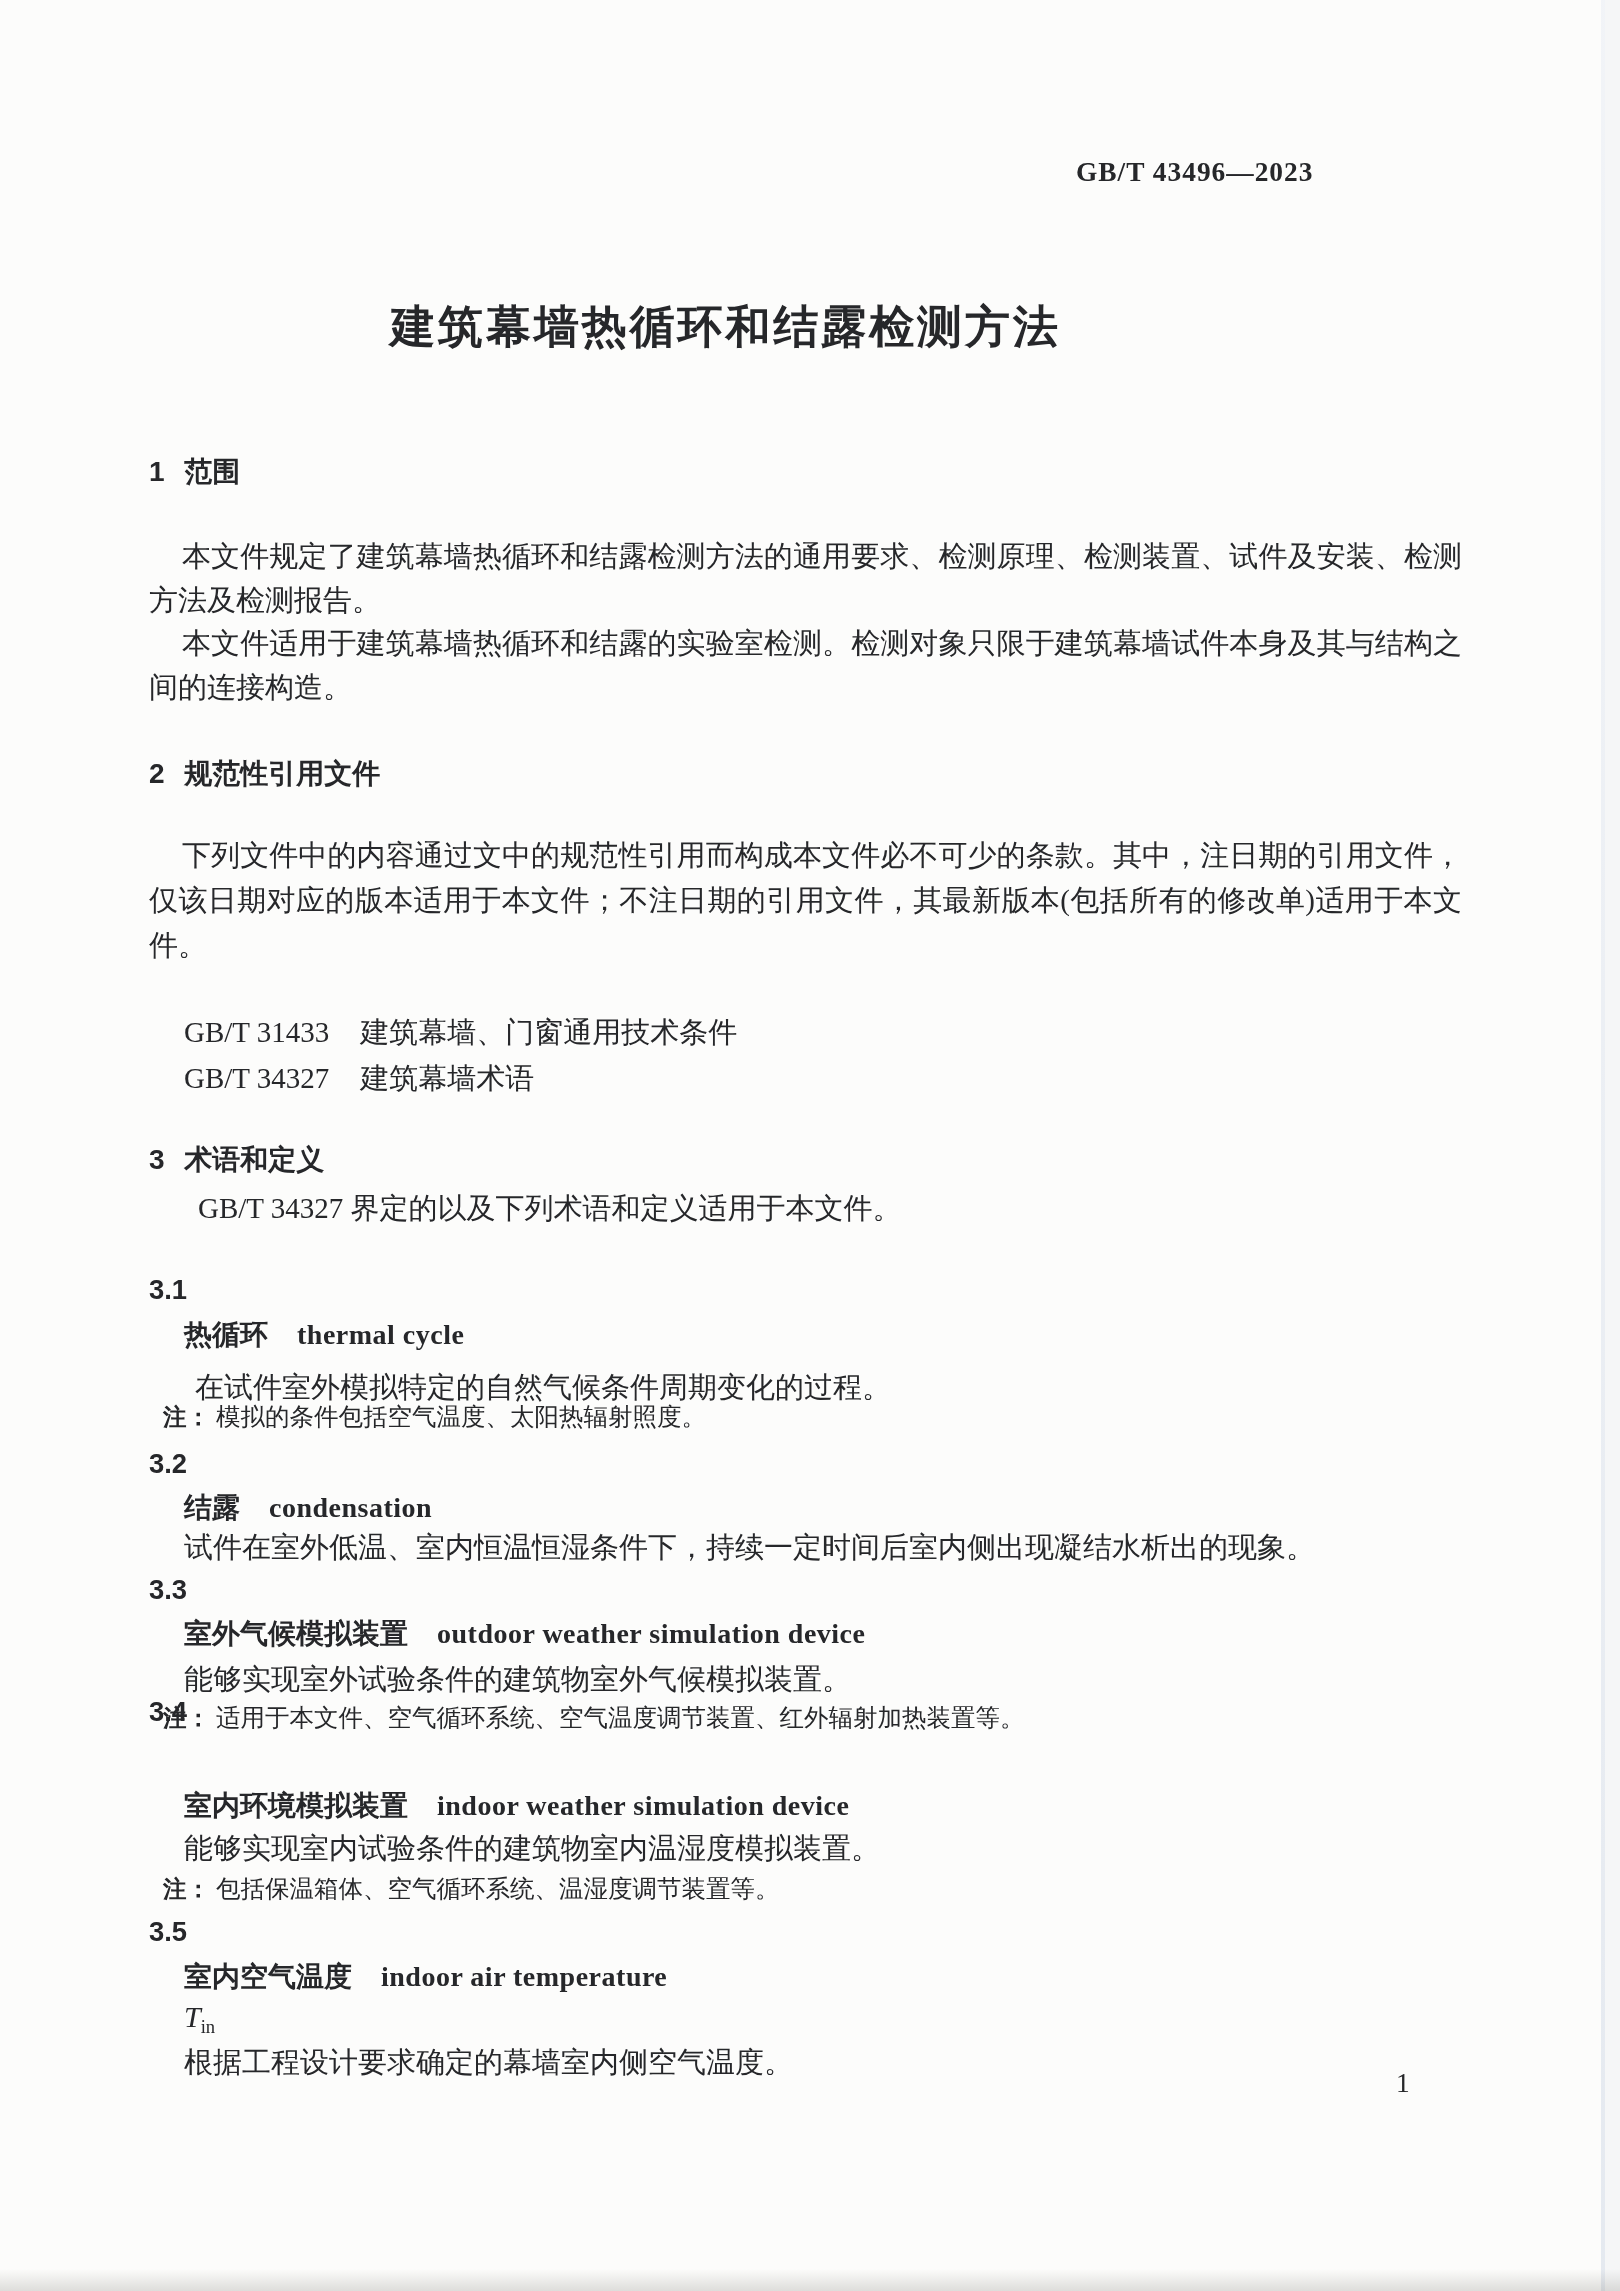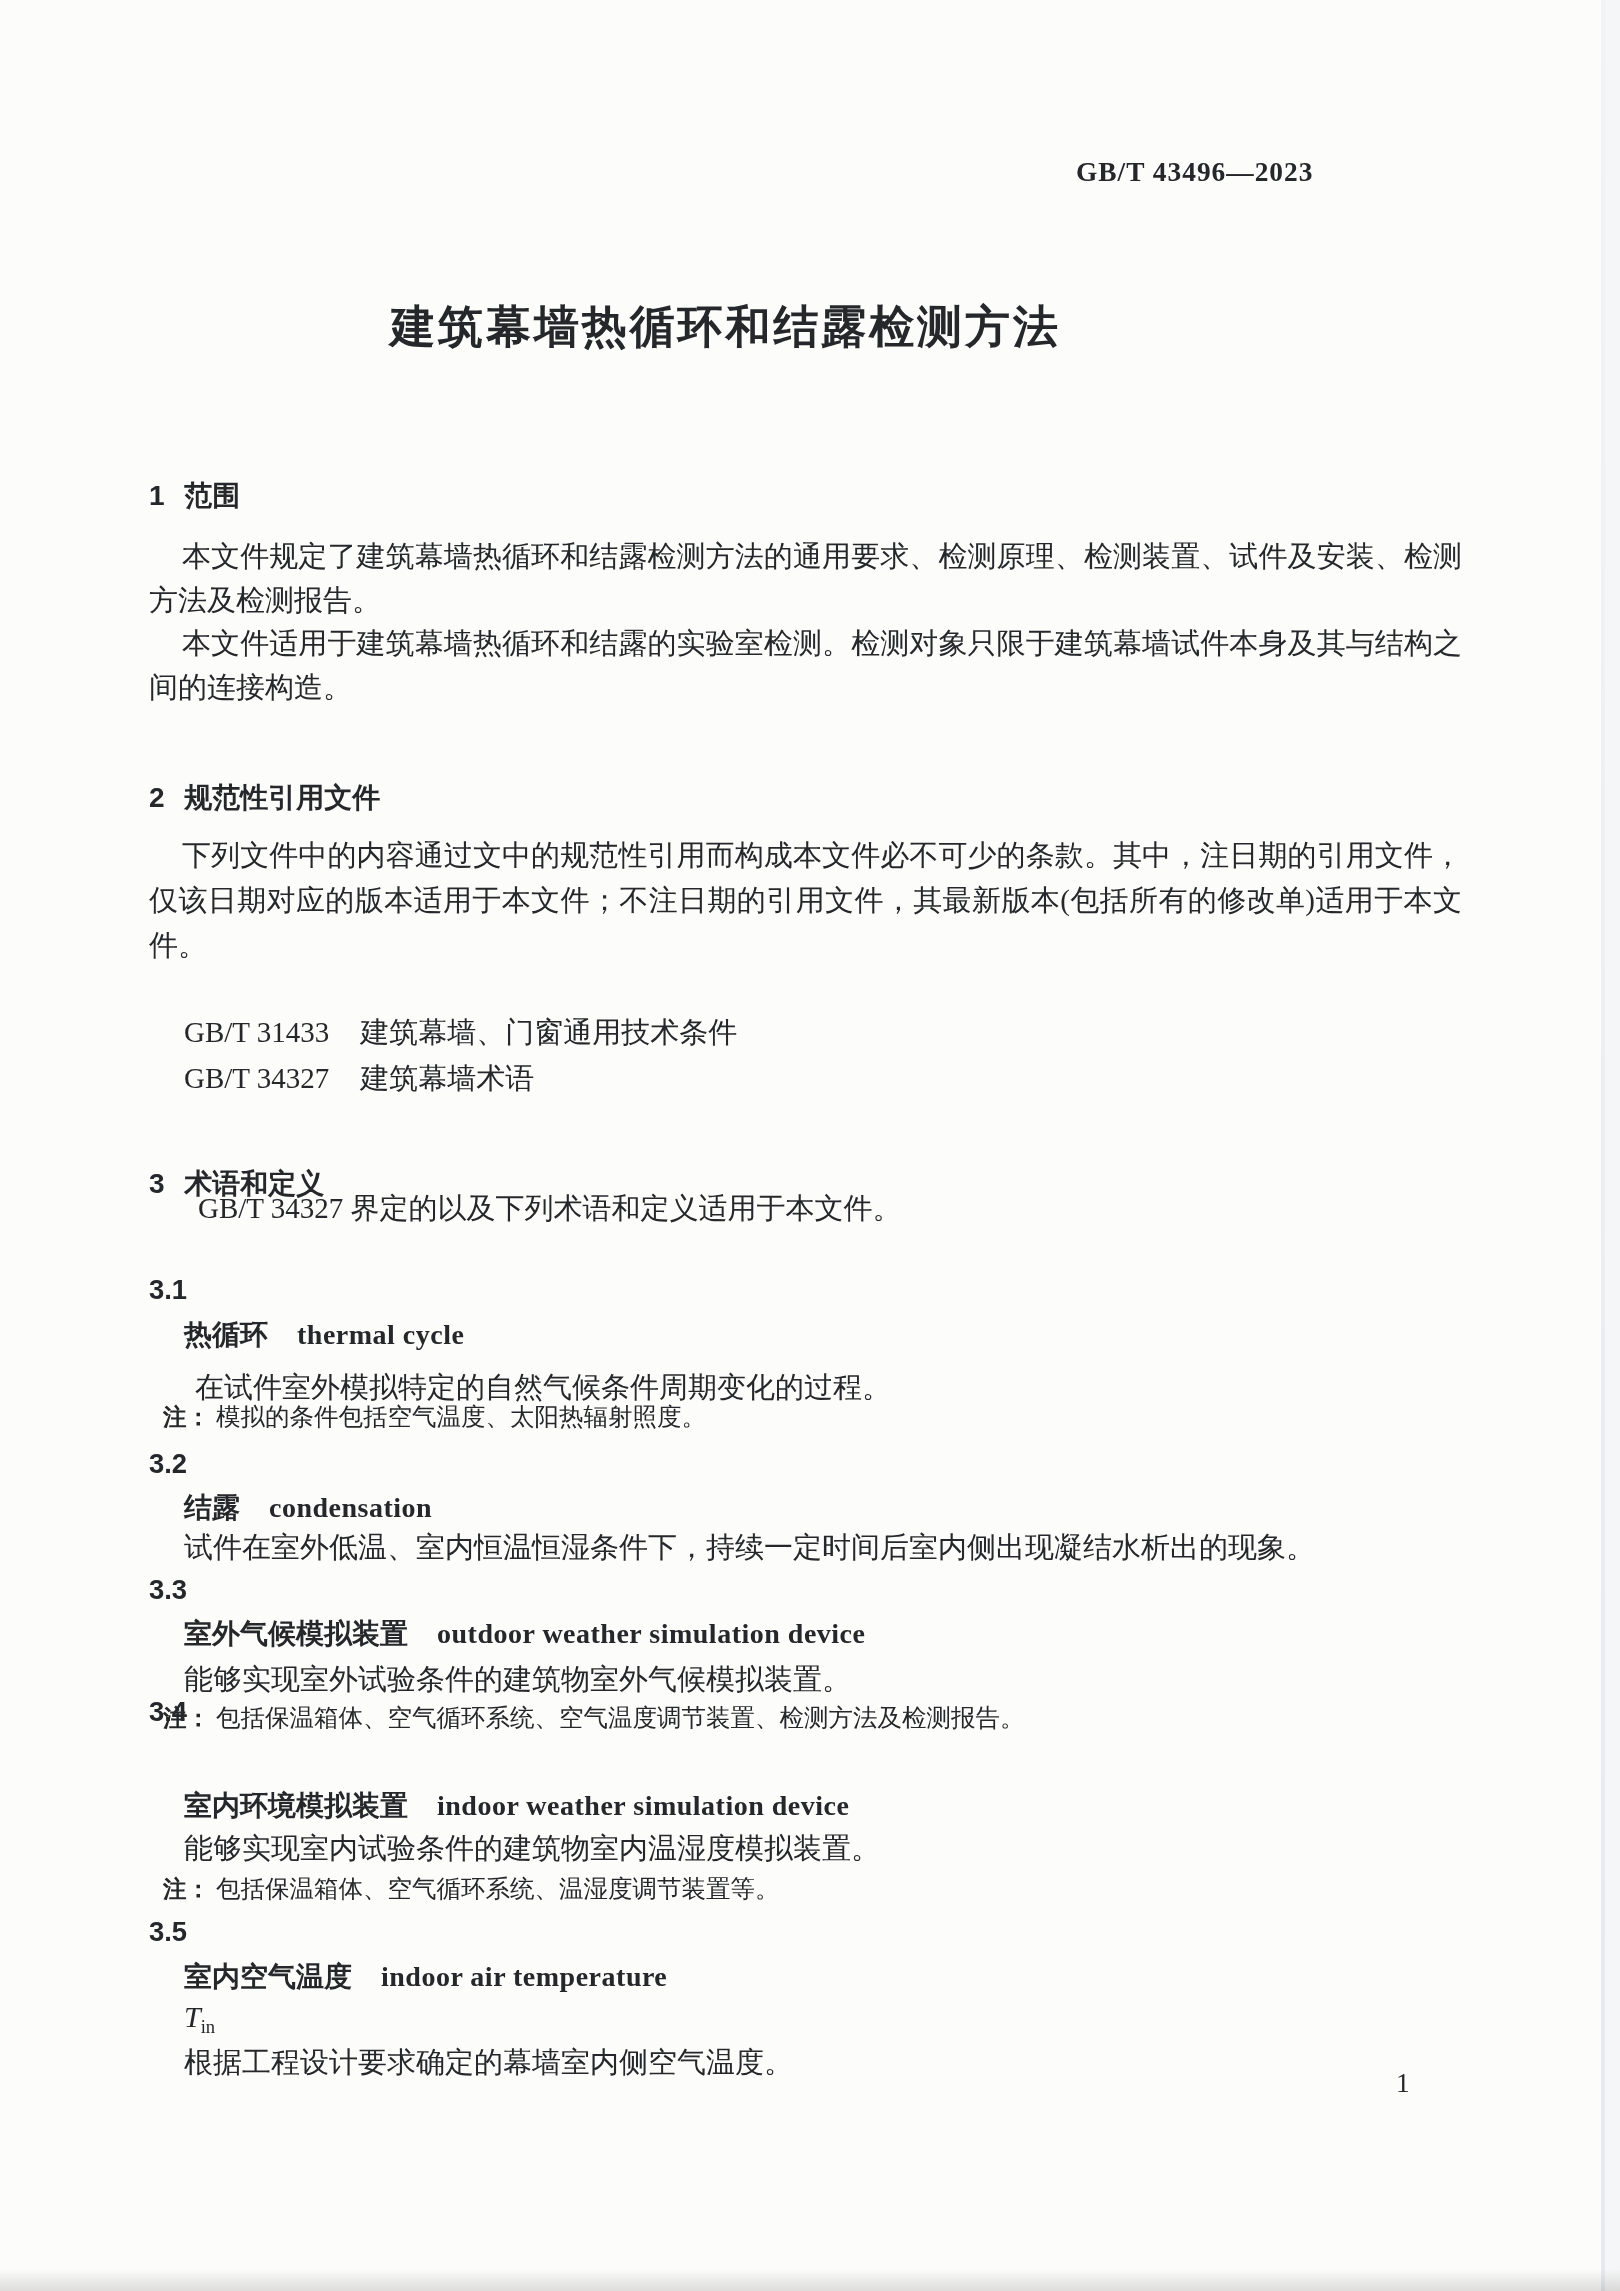--- a/index.html
+++ b/index.html
@@ -28,21 +28,21 @@
   
   .doc-title{
     top:297px;left:0;width:1451px;text-align:center;
     font-family:"Liberation Sans","DejaVu Sans",sans-serif;
     font-weight:bold;font-size:45px;letter-spacing:2.9px;margin:0;white-space:nowrap;
   }
   
   .clause-heading{
     left:149px;
     font-family:"Liberation Sans","DejaVu Sans",sans-serif;
-    font-weight:bold;font-size:28px;white-space:nowrap;margin-top:24px;
+    font-weight:bold;font-size:28px;white-space:nowrap;
   }
   .clause-heading .num{margin-right:19.6px;}
   
   .body-text{
     left:149px;width:1313px;
     font-size:29px;line-height:44px;text-align:justify;
   }
   .indent{text-indent:33px;}
   
   .ref-line{left:184px;font-size:29px;white-space:nowrap;}
@@ -123,21 +123,21 @@
     <span class="zh">结露</span><span class="en">condensation</span>
   </div>
   <p class="abs definition" style="top:1525px;margin:0">试件在室外低温、室内恒温恒湿条件下，持续一定时间后室内侧出现凝结水析出的现象。</p>
 
   <div class="abs term-clause" style="top:1574px">3.3</div>
   <div class="abs term-line" style="top:1615px">
     <span class="zh">室外气候模拟装置</span><span class="en">outdoor weather simulation device</span>
   </div>
   <p class="abs definition" style="top:1657px;margin:0">能够实现室外试验条件的建筑物室外气候模拟装置。</p>
   <div class="abs note" style="top:1701px">
-    <span class="note-label">注：</span><span>包括保温箱体、空气循环系统、空气温度调节装置、检测方法及检测报告。</span>
+    <span class="note-label">注：</span><span>适用于本文件、空气循环系统、空气温度调节装置、红外辐射加热装置等。</span>
   </div>
 
   <div class="abs term-clause" style="top:1696px">3.4</div>
   <div class="abs term-line" style="top:1787px">
     <span class="zh">室内环境模拟装置</span><span class="en">indoor weather simulation device</span>
   </div>
   <p class="abs definition" style="top:1826px;margin:0">能够实现室内试验条件的建筑物室内温湿度模拟装置。</p>
   <div class="abs note" style="top:1872px">
     <span class="note-label">注：</span><span>包括保温箱体、空气循环系统、温湿度调节装置等。</span>
   </div>

